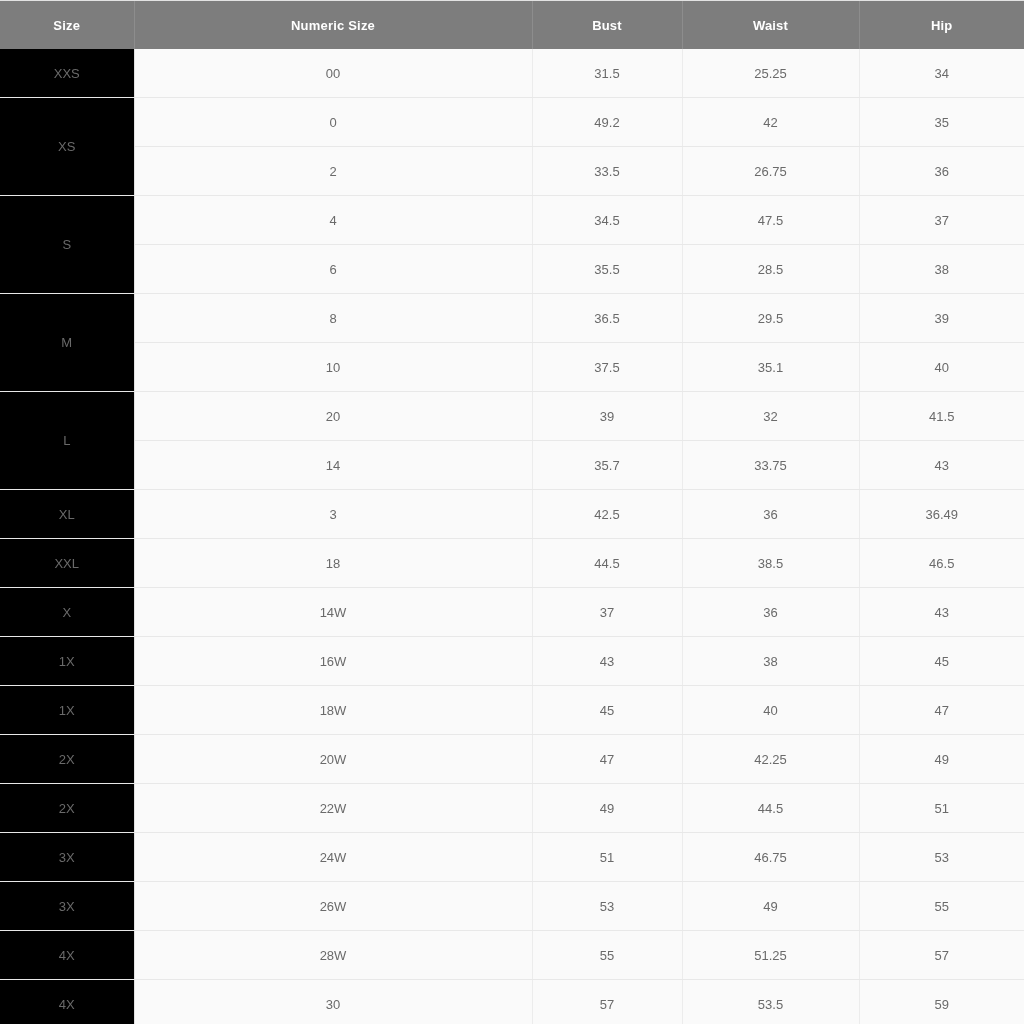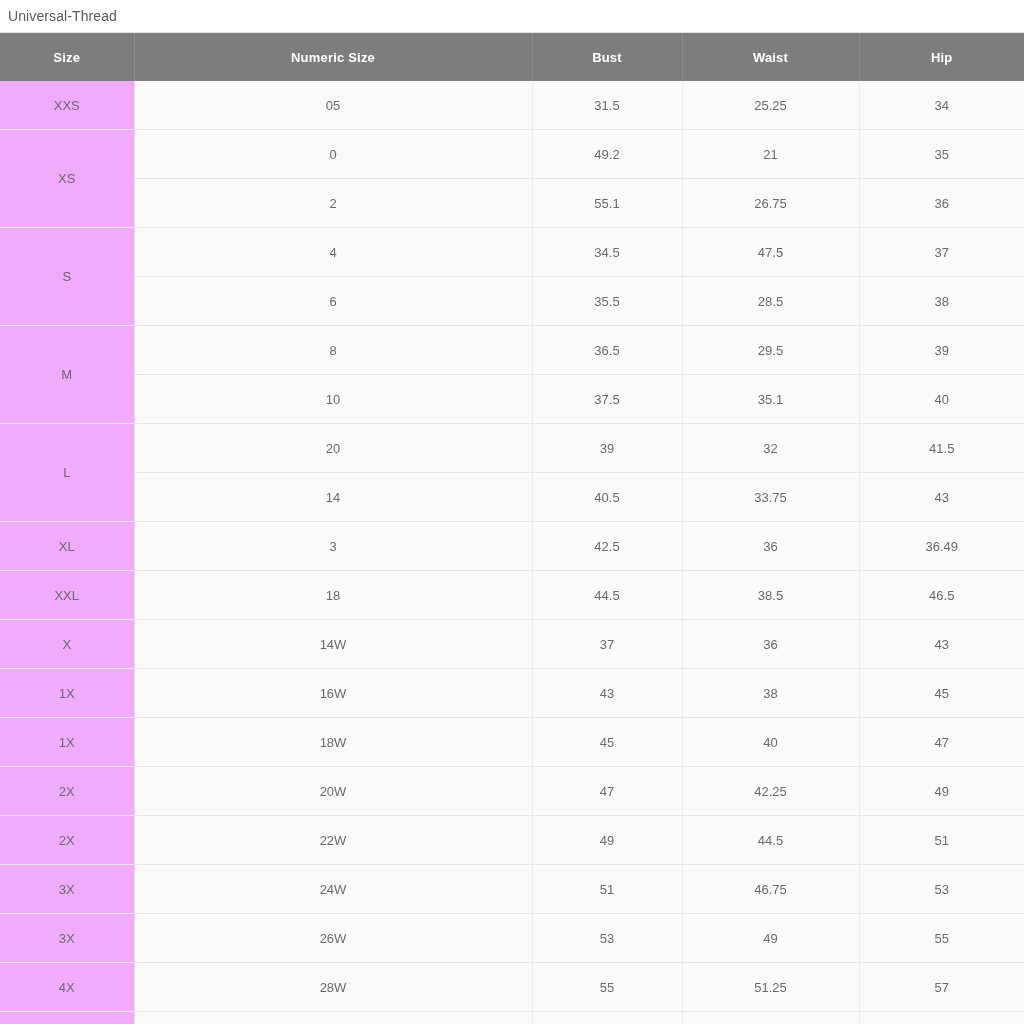--- a/index.html
+++ b/index.html
@@ -67,38 +67,35 @@
     color: #6a6a6a;
     border-bottom: 1px solid #e8e8e8;
     border-right: 1px solid #ececec;
     background: #fafafa;
     vertical-align: middle;
   }
   table.size-table tbody td:last-child {
     border-right: none;
   }
   table.size-table tbody td.size-cell {
-    background: #f0abfc;
+    background: #000000;
     border-right: 1px solid #e0e0e0;
   }
   table.size-table tbody tr.section-start td {
     border-top: 1px solid #d8d8d8;
   }
   table.size-table tbody tr:first-child td {
     border-top: none;
   }
 </style>
 </head>
 <body>
 
 <div class="page">
 
-  <div class="brand-bar">
-    <span class="brand-title">Universal-Thread</span>
-  </div>
 
   <div class="table-wrap">
     <table class="size-table">
       <colgroup>
         <col class="c-size">
         <col class="c-numeric">
         <col class="c-bust">
         <col class="c-waist">
         <col class="c-hip">
       </colgroup>
@@ -107,35 +104,35 @@
           <th>Size</th>
           <th>Numeric Size</th>
           <th>Bust</th>
           <th>Waist</th>
           <th>Hip</th>
         </tr>
       </thead>
       <tbody id="table-body">
           <tr class="section-start">
             <td class="size-cell" rowspan="1">XXS</td>
-            <td>05</td>
+            <td>00</td>
             <td>31.5</td>
             <td>25.25</td>
             <td>34</td>
           </tr>
           <tr class="section-start">
             <td class="size-cell" rowspan="2">XS</td>
             <td>0</td>
             <td>49.2</td>
-            <td>21</td>
+            <td>42</td>
             <td>35</td>
           </tr>
           <tr>
             <td>2</td>
-            <td>55.1</td>
+            <td>33.5</td>
             <td>26.75</td>
             <td>36</td>
           </tr>
           <tr class="section-start">
             <td class="size-cell" rowspan="2">S</td>
             <td>4</td>
             <td>34.5</td>
             <td>47.5</td>
             <td>37</td>
           </tr>
@@ -160,21 +157,21 @@
           </tr>
           <tr class="section-start">
             <td class="size-cell" rowspan="2">L</td>
             <td>20</td>
             <td>39</td>
             <td>32</td>
             <td>41.5</td>
           </tr>
           <tr>
             <td>14</td>
-            <td>40.5</td>
+            <td>35.7</td>
             <td>33.75</td>
             <td>43</td>
           </tr>
           <tr class="section-start">
             <td class="size-cell" rowspan="1">XL</td>
             <td>3</td>
             <td>42.5</td>
             <td>36</td>
             <td>36.49</td>
           </tr>

